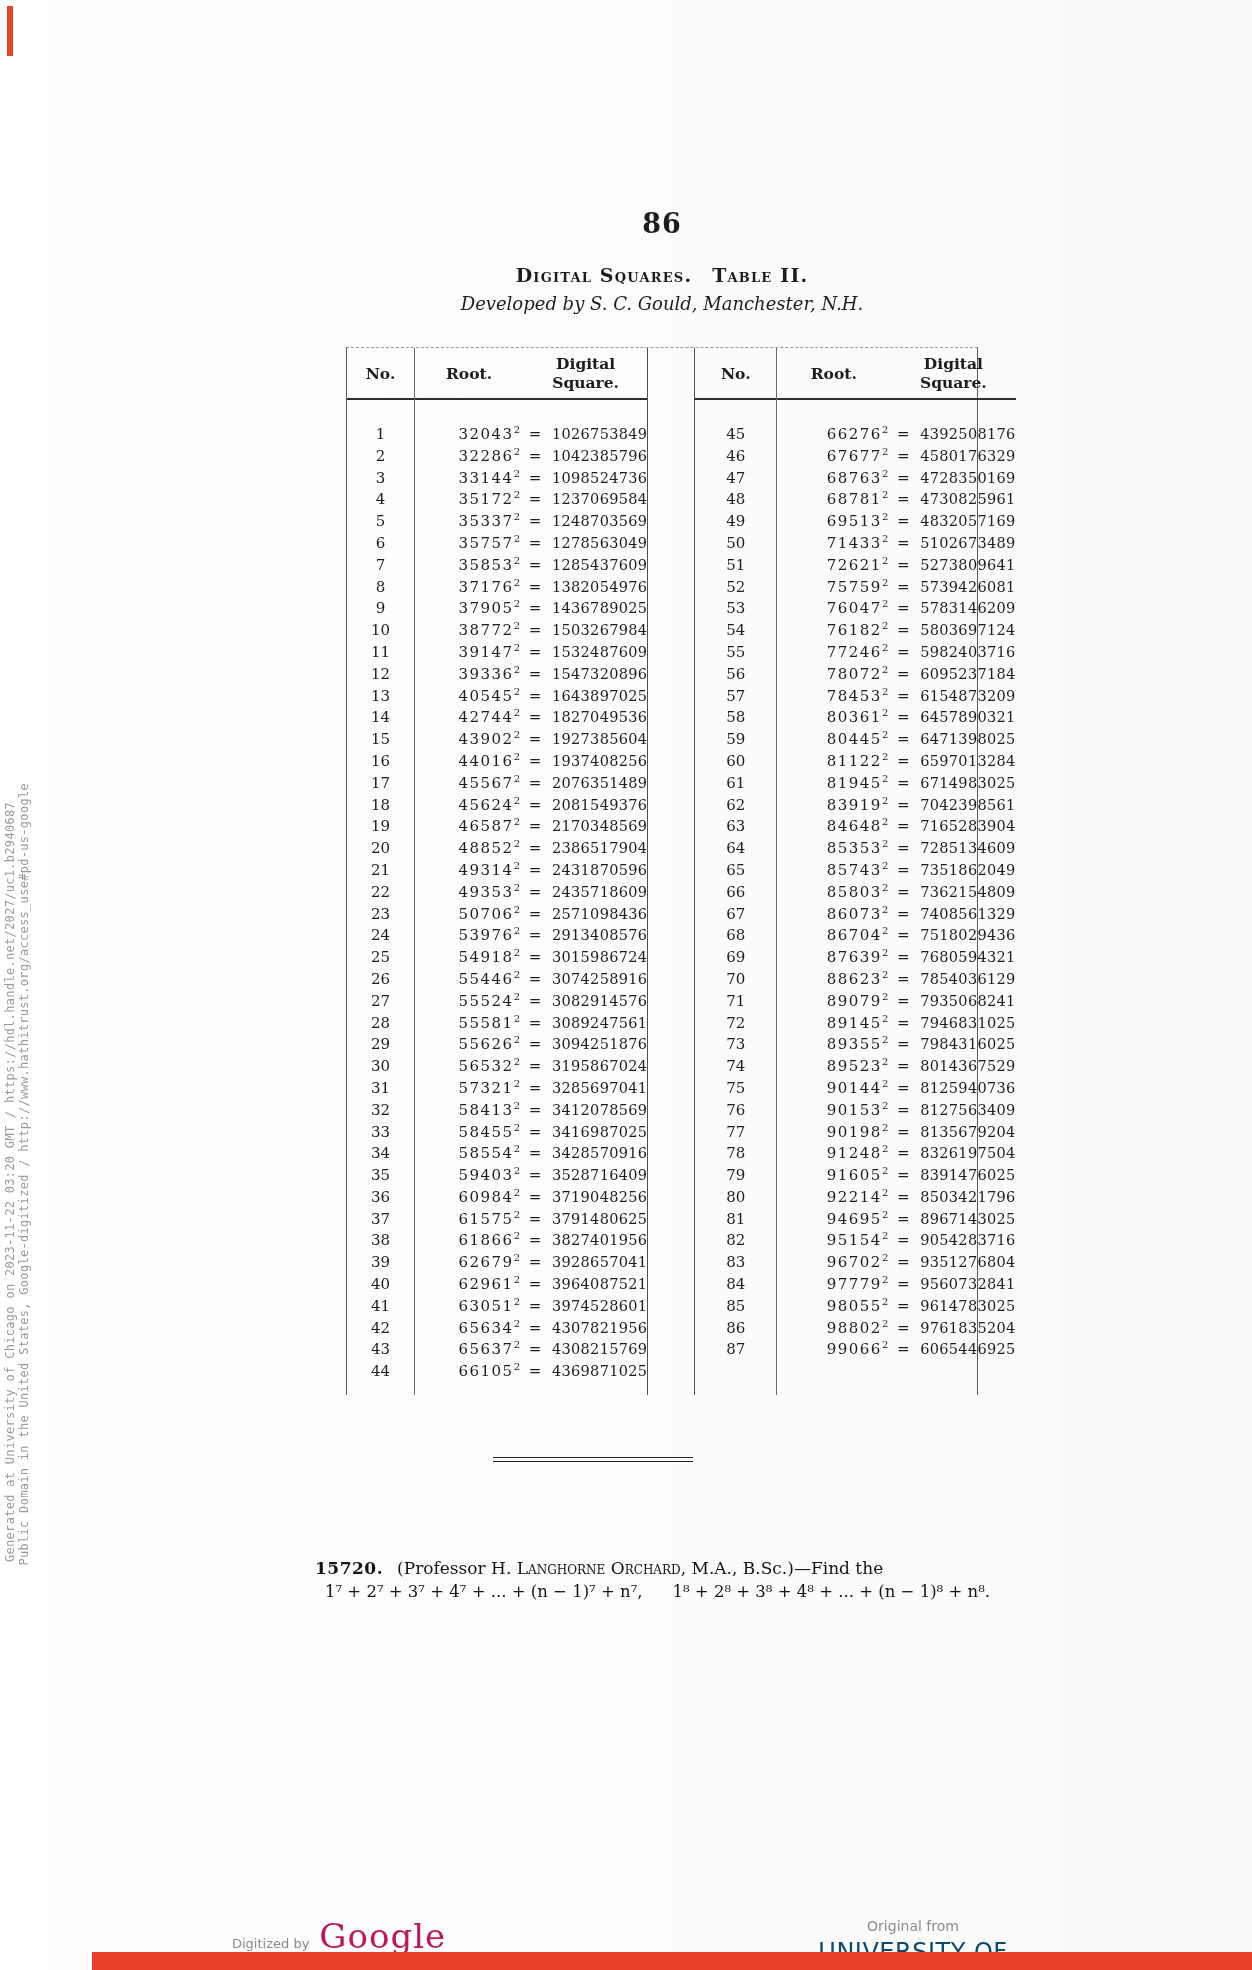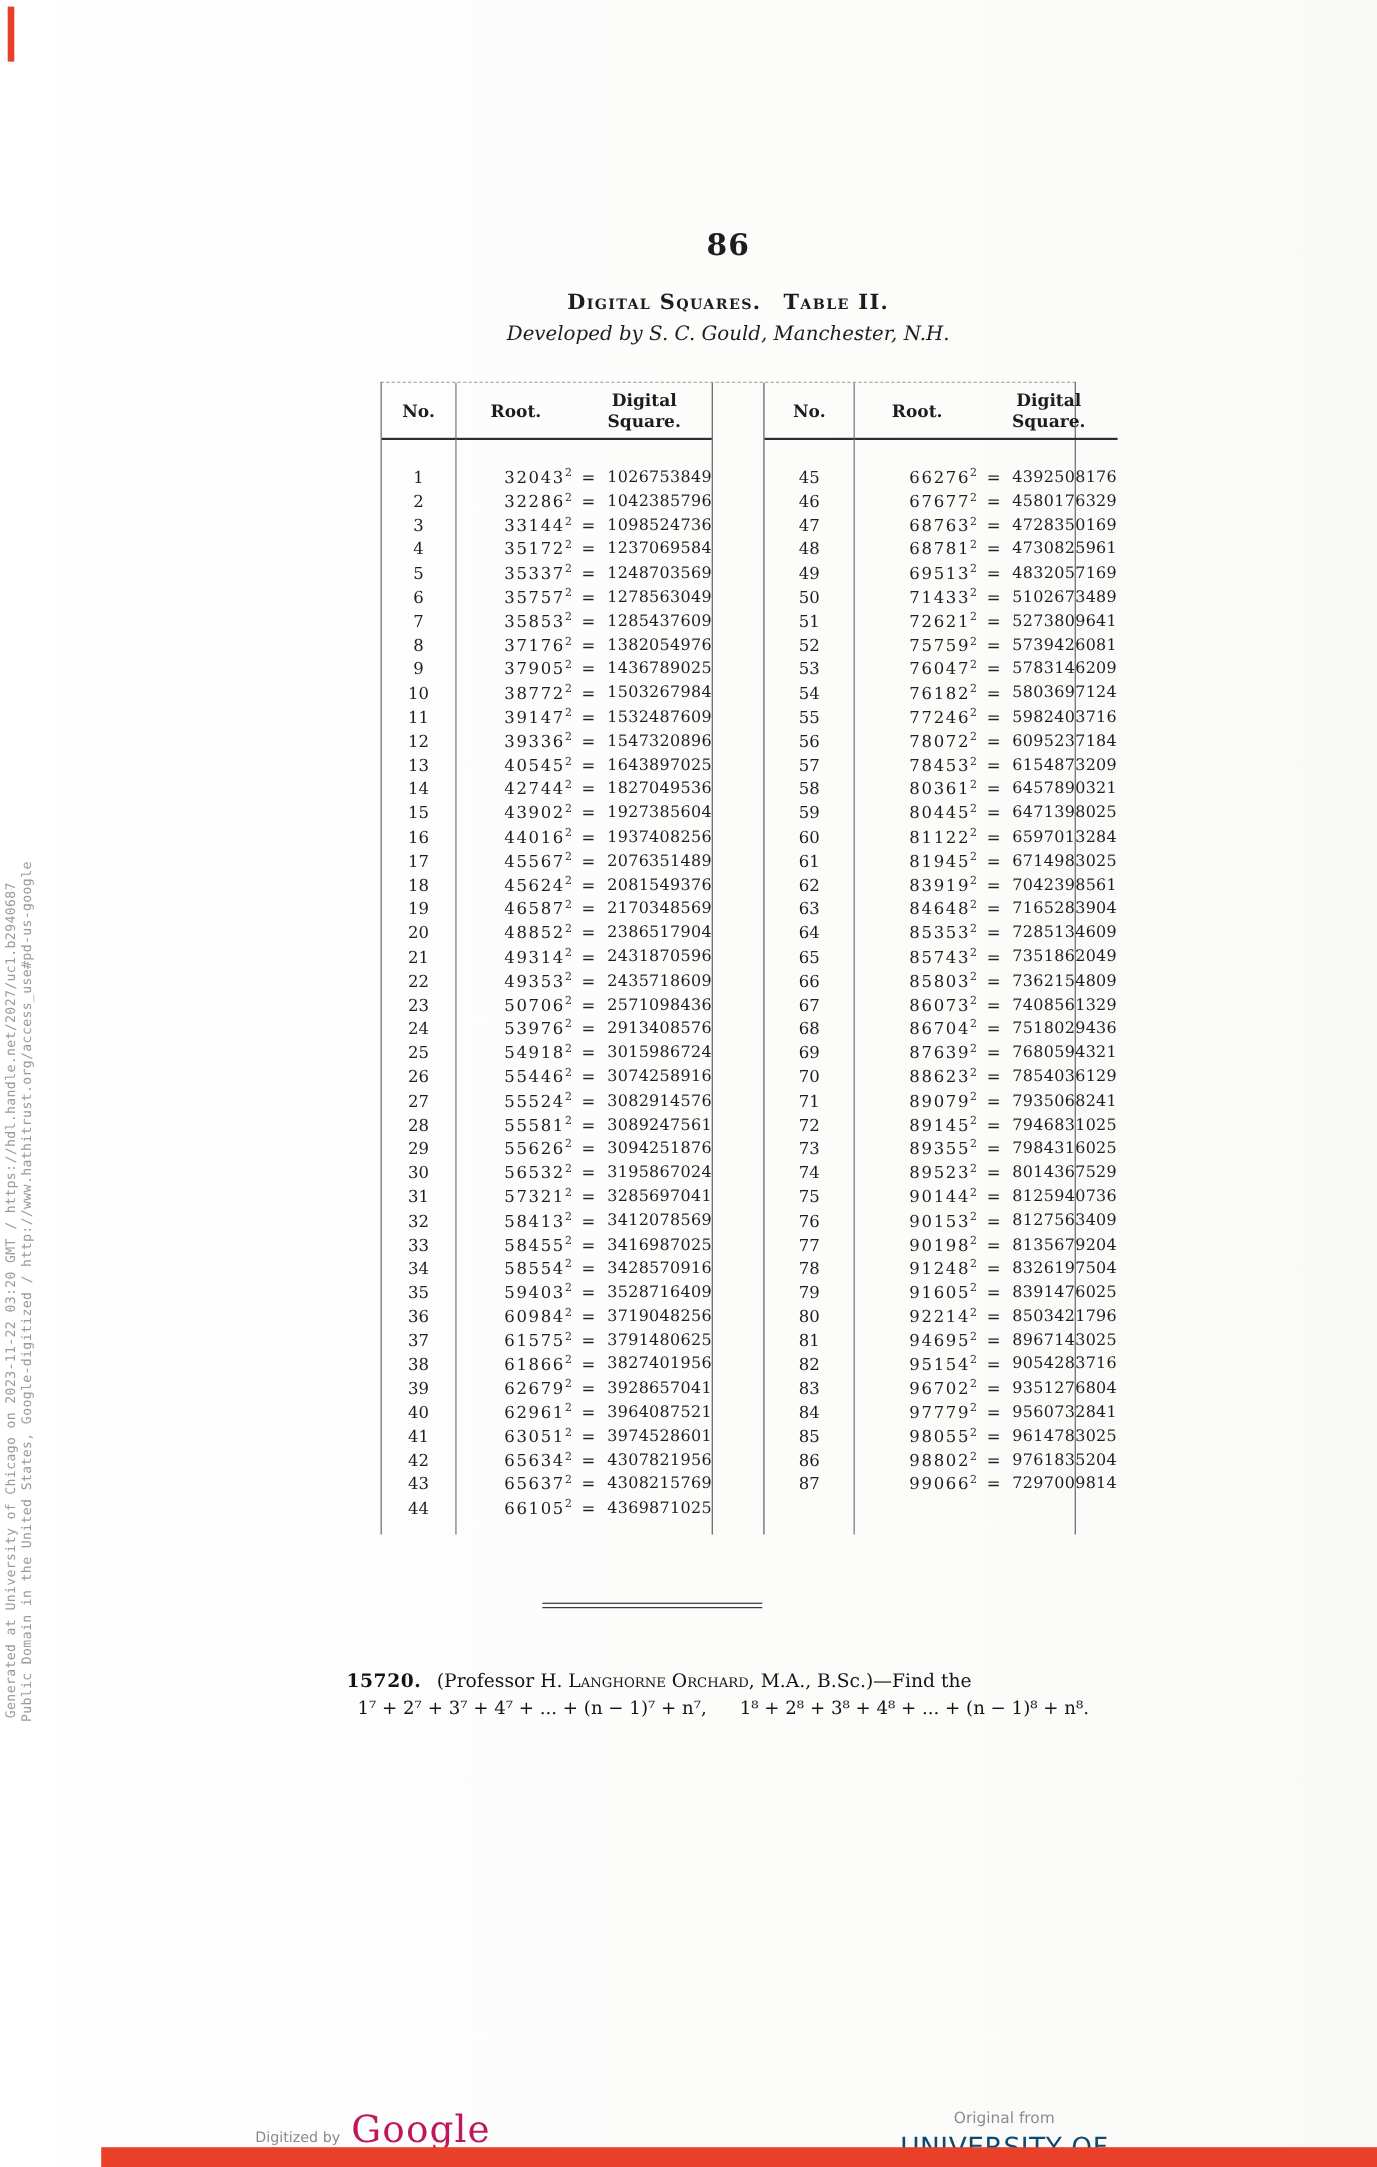--- a/index.html
+++ b/index.html
@@ -38,21 +38,21 @@
   .half-l .c-root{width:106px}.half-r .c-root{width:112px}
   .c-root sup{font-size:10px;letter-spacing:0;vertical-align:super;line-height:0;}
   .c-eq{width:30px;text-align:center;}
   .c-sq{flex:1;text-align:left;font-size:14.5px;letter-spacing:0.3px;padding-left:2px;white-space:nowrap;}
   
   .sep{position:absolute;left:493px;top:1457px;width:200px;height:5px;box-sizing:border-box;
     border-top:1.5px solid #262626;border-bottom:1.5px solid #262626;}
   
   .problem{position:absolute;left:297px;top:1516px;width:560px;font-size:17px;color:#141414;}
   .p-line{line-height:27px;white-space:nowrap;}
-  .p-line1{padding-left:18px;}
+  .p-line1{padding-left:18px;margin-top:39px;}
   .p-num{font-weight:bold;margin-right:14px;letter-spacing:0.5px;}
   .sc{font-variant:small-caps;}
   .p-series{padding-left:28px;font-size:16.5px;white-space:nowrap;}
   .p-series .s1{margin-right:30px;}
   .term-sup{font-size:11px;vertical-align:super;line-height:0;}
   
   .wm-left{position:absolute;left:232px;top:1916px;display:flex;align-items:baseline;gap:10px;}
   .wm-digitized{font-family:"DejaVu Sans",sans-serif;font-size:13px;color:#8a8a8a;}
   .wm-google{font-family:"DejaVu Serif",serif;font-size:34px;color:#be185d;letter-spacing:1px;}
   .wm-right{position:absolute;left:763px;top:1918px;width:300px;text-align:center;
@@ -615,21 +615,21 @@
         <div class="trow">
           <div class="c-no">86</div>
           <div class="c-root">98802<sup>2</sup></div>
           <div class="c-eq">=</div>
           <div class="c-sq">9761835204</div>
         </div>
         <div class="trow">
           <div class="c-no">87</div>
           <div class="c-root">99066<sup>2</sup></div>
           <div class="c-eq">=</div>
-          <div class="c-sq">7297009814</div>
+          <div class="c-sq">6065446925</div>
         </div>
       </div>
   </div>
 </div>
 
 <div class="sep"></div>
 
 <div class="problem">
   <div class="p-line p-line1">
     <span class="p-num">15720.</span><span>(Professor H. </span><span class="sc">Langhorne Orchard</span><span>, M.A., B.Sc.)—Find the</span>

